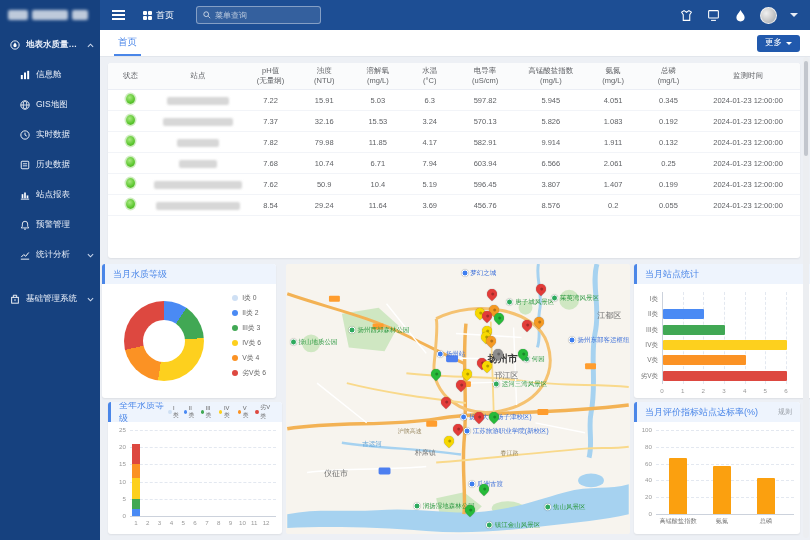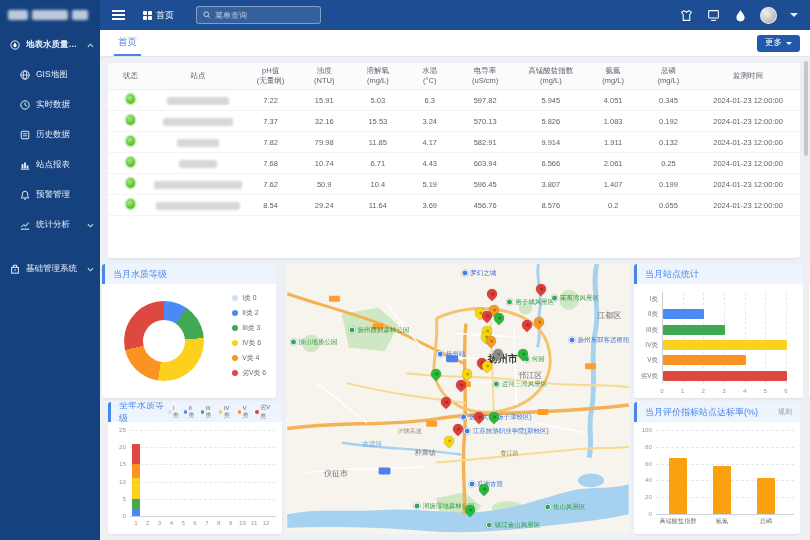--- a/index.html
+++ b/index.html
@@ -154,20 +154,28 @@
   <aside class="sidebar">
     <div class="side-item root-item">
       <svg width="10" height="10" viewBox="0 0 12 12">
           <circle cx="6" cy="6" r="5" fill="none" stroke="#fff" stroke-width="1.1"></circle>
           <path d="M6 3 C6.8 4.4 8 5.4 8 6.6 A2 2 0 0 1 4 6.6 C4 5.4 5.2 4.4 6 3 Z" fill="#fff"></path>
         </svg>
       <span class="lbl">地表水质量监测系统</span>
       <svg class="chev" width="7" height="5" viewBox="0 0 8 5">
           <path d="M1 4 L4 1 L7 4" fill="none" stroke="#cdd9ee" stroke-width="1.2"></path>
         </svg>
+    </div>
+    <div class="side-item child">
+      <svg width="10" height="10" viewBox="0 0 12 12">
+          <rect x="1" y="6" width="2.4" height="5" fill="#fff"></rect>
+          <rect x="4.8" y="3" width="2.4" height="8" fill="#fff"></rect>
+          <rect x="8.6" y="1" width="2.4" height="10" fill="#fff"></rect>
+        </svg>
+      <span class="lbl">信息舱</span>
     </div>
     <div class="side-item child">
       <svg width="10" height="10" viewBox="0 0 12 12">
           <circle cx="6" cy="6" r="5" fill="none" stroke="#fff" stroke-width="1.1"></circle>
           <ellipse cx="6" cy="6" rx="2.2" ry="5" fill="none" stroke="#fff" stroke-width="0.9"></ellipse>
           <line x1="1" y1="6" x2="11" y2="6" stroke="#fff" stroke-width="0.9"></line>
         </svg>
       <span class="lbl">GIS地图</span>
     </div>
     <div class="side-item child">
@@ -305,21 +313,21 @@
               <td>1.911</td>
               <td>0.132</td>
               <td>2024-01-23 12:00:00</td>
             </tr>
             <tr>
               <td><span class="dot"></span></td>
               <td><span class="blur-name" style="width: 38px;"></span></td>
               <td>7.68</td>
               <td>10.74</td>
               <td>6.71</td>
-              <td>4.43</td>
+              <td>7.94</td>
               <td>603.94</td>
               <td>6.566</td>
               <td>2.061</td>
               <td>0.25</td>
               <td>2024-01-23 12:00:00</td>
             </tr>
             <tr>
               <td><span class="dot"></span></td>
               <td><span class="blur-name" style="width: 88px;"></span></td>
               <td>7.62</td>
@@ -487,21 +495,21 @@
           </g>
         <g fill="#4d7ff0">
             <rect x="160" y="92" width="12" height="7" rx="1.5"></rect>
             <rect x="92" y="205" width="12" height="7" rx="1.5"></rect>
           </g>
       </svg>
       <div id="map-overlay">
           <div class="map-lbl lbl-city" style="left: 63%; top: 35%;">
             <span>扬州市</span>
           </div>
-          <div class="map-lbl lbl-district" style="left: 64%; top: 41%; margin-left: 24px;">
+          <div class="map-lbl lbl-district" style="left: 64%; top: 41%;">
             <span>邗江区</span>
           </div>
           <div class="map-lbl lbl-district" style="left: 94%; top: 19%;">
             <span>江都区</span>
           </div>
           <div class="map-lbl lbl-district" style="left: 14.5%; top: 77.5%;">
             <span>仪征市</span>
           </div>
           <div class="map-lbl lbl-town" style="left: 40.5%; top: 70%;">
             <span>朴席镇</span>

